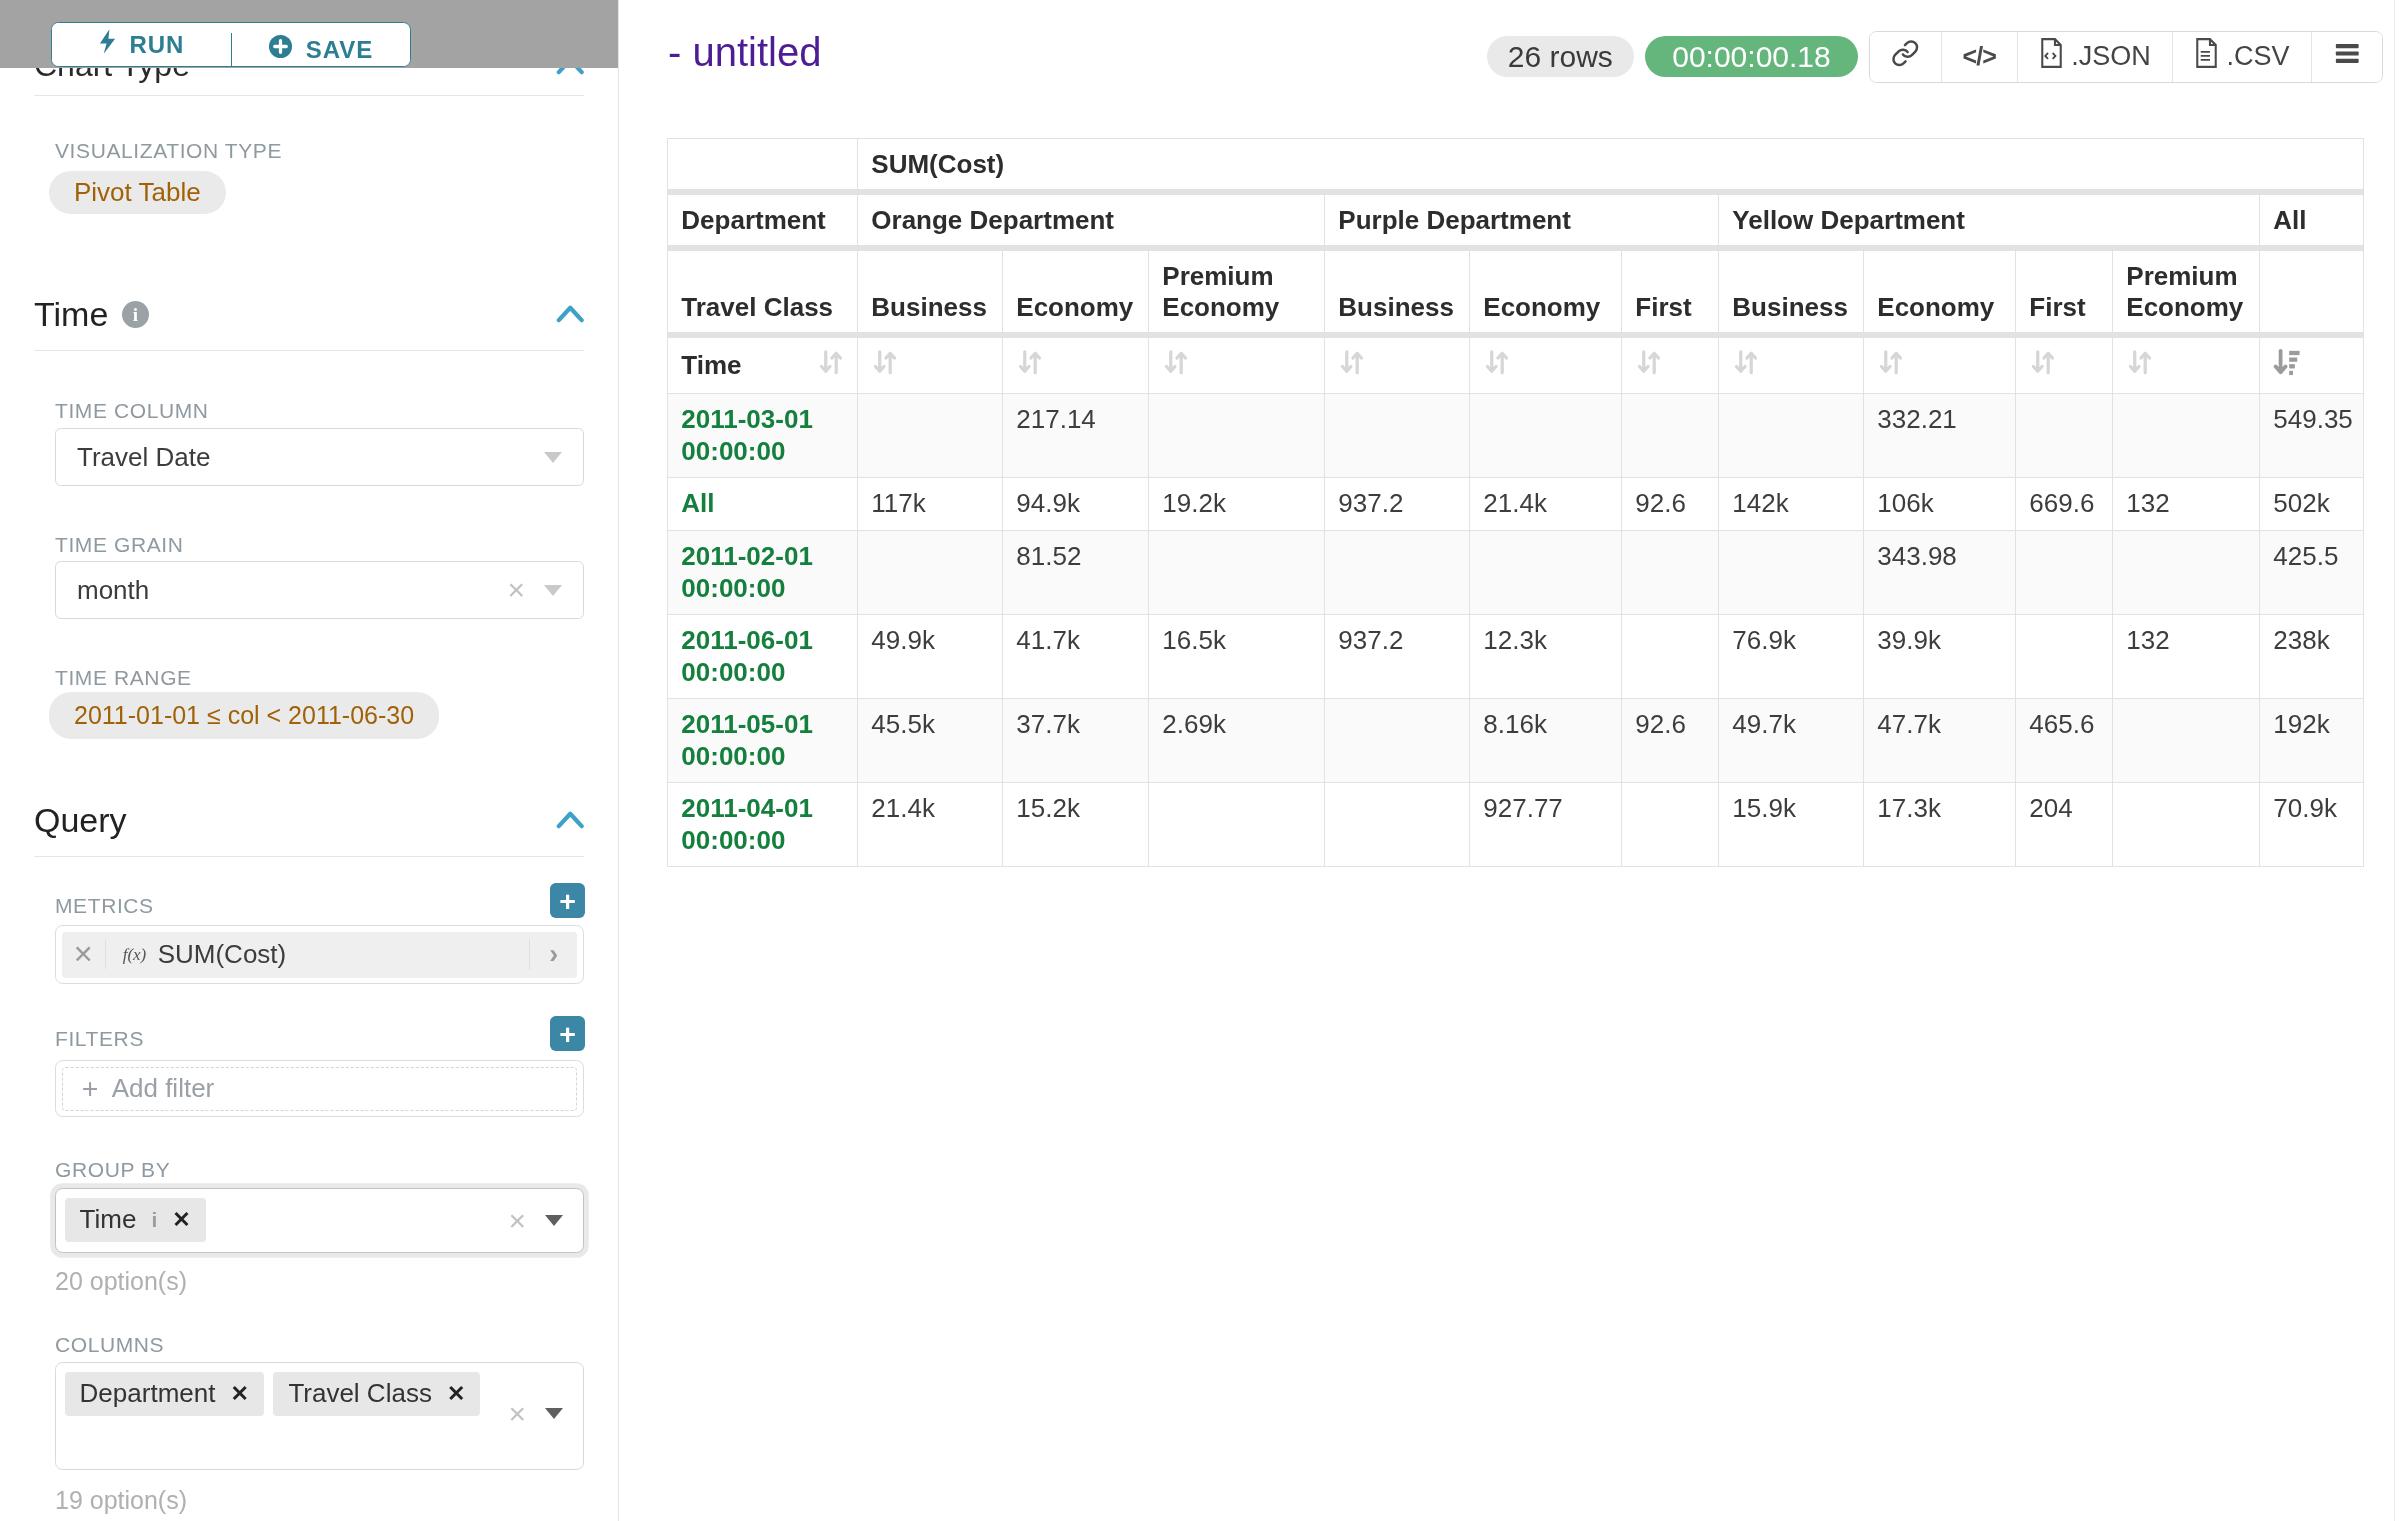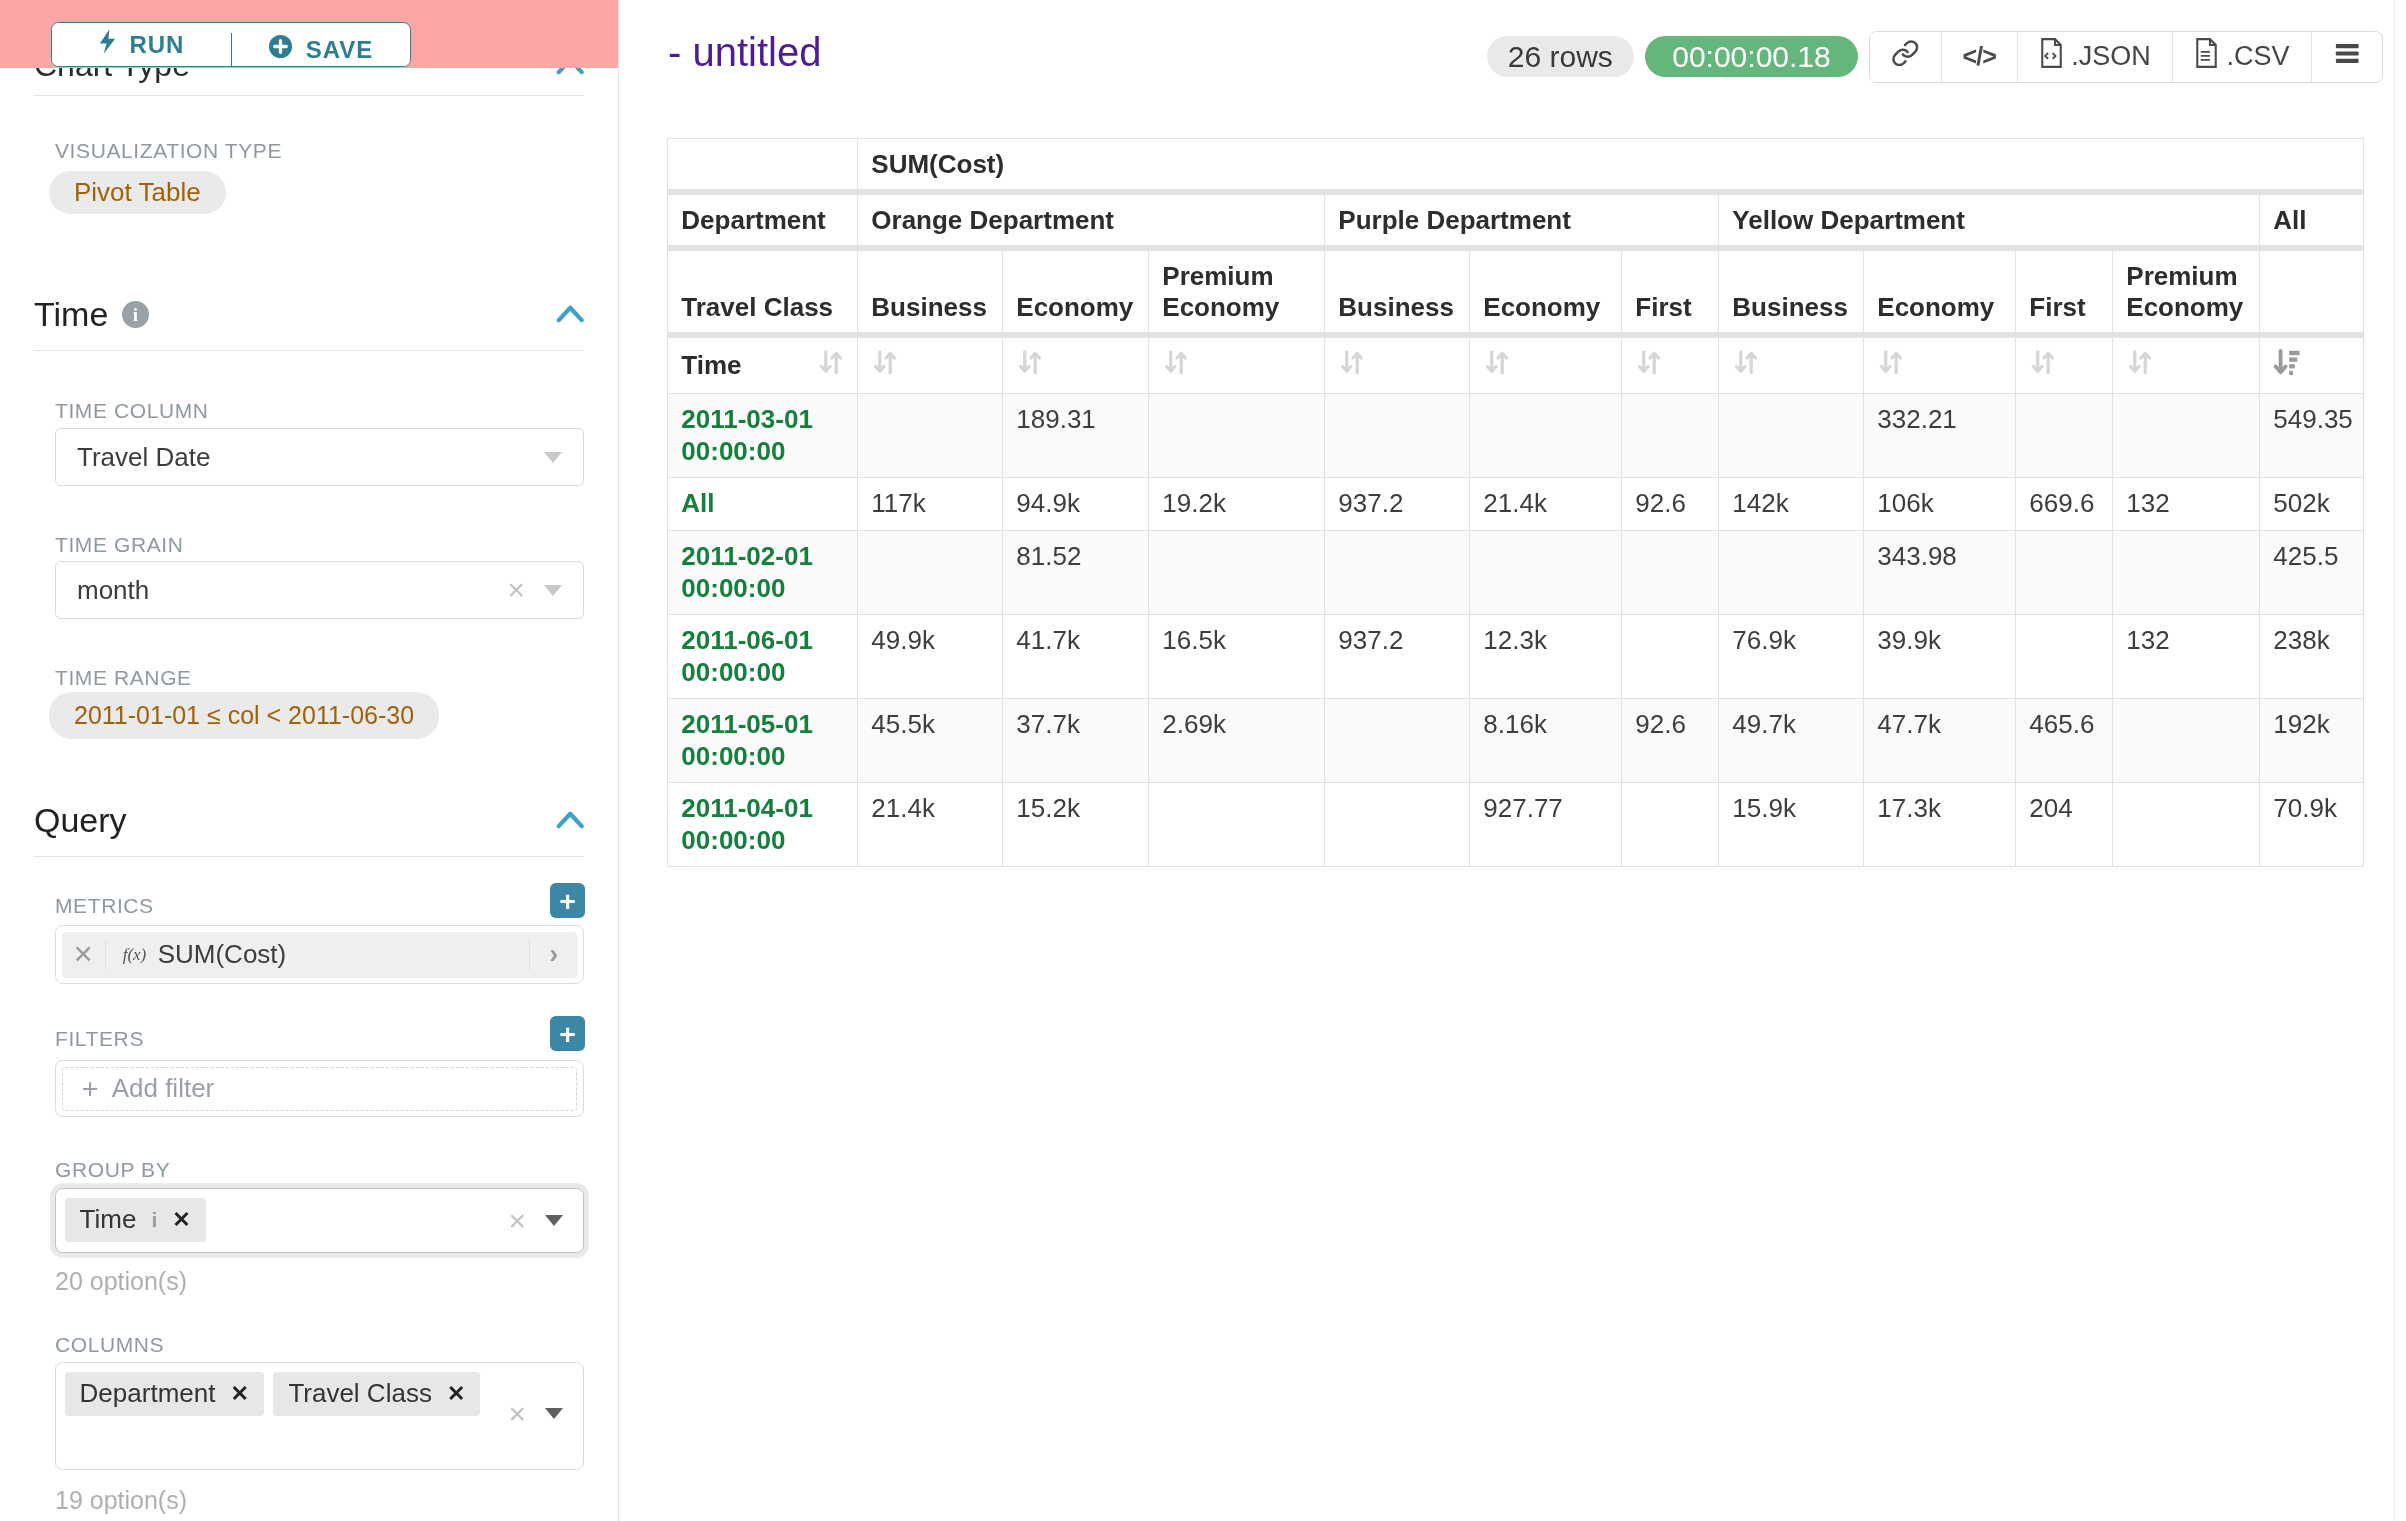--- a/index.html
+++ b/index.html
@@ -1,20 +1,20 @@
 <!DOCTYPE html>
 <html style="font-size:15px"><head>
 <meta charset="utf-8">
 <style>
   * { margin:0; padding:0; box-sizing:border-box; }
   html,body { width:2406px; height:1522px; background:#fff; font-family:"Liberation Sans", sans-serif; color:#3c3c3c; overflow:hidden; }
 
   
   .sidebar { position:absolute; left:0; top:0; width:619px; height:1522px; background:#fff; border-right:1px solid #e4e4e4; }
-  .topbar { position:absolute; left:0; top:0; width:100%; height:68px; background:#fca5a5; z-index:3; }
+  .topbar { position:absolute; left:0; top:0; width:100%; height:68px; background:#a3a3a3; z-index:3; }
   .btn-group { position:absolute; left:51px; top:22px; width:360px; height:45px; border:1px solid #2d7e93; border-radius:7.6px; display:flex; overflow:hidden; background:#fff; }
   .btn-group button { flex:1; background:#fff; border:none; color:#2d7e93; font-family:inherit; font-size:24px; font-weight:bold; letter-spacing:1px; display:flex; align-items:center; justify-content:center; gap:12.4px; cursor:pointer; }
   .btn-group button + button { border-left:1px solid #2d7e93;margin-top:10px; }
 
   .clipped-heading { position:absolute; left:34px; top:44px; width:550px; height:44px; z-index:1; display:flex; justify-content:space-between; }
   .clipped-heading .h-text { font-size:32px; line-height:42px; color:#2a2a2a; }
   .clipped-heading .chev { margin-top:11.4px; }
 
   .divider { position:absolute; left:34px; width:550px; border-top:1px solid #e6e6e6; }
   .sec-label { position:absolute; left:55px; font-size:21px; letter-spacing:0.6px; color:#8e99a0; }
@@ -406,21 +406,21 @@
                   <rect x="17" y="24" width="4" height="4.5" fill="#9b9b9b"></rect>
                 </svg></span>
             </span>
           </th>
         </tr>
       </thead>
       <tbody>
         <tr>
           <th>2011-03-01 00:00:00</th>
           <td></td>
-          <td>189.31</td>
+          <td>217.14</td>
           <td></td>
           <td></td>
           <td></td>
           <td></td>
           <td></td>
           <td>332.21</td>
           <td></td>
           <td></td>
           <td>549.35</td>
         </tr>

